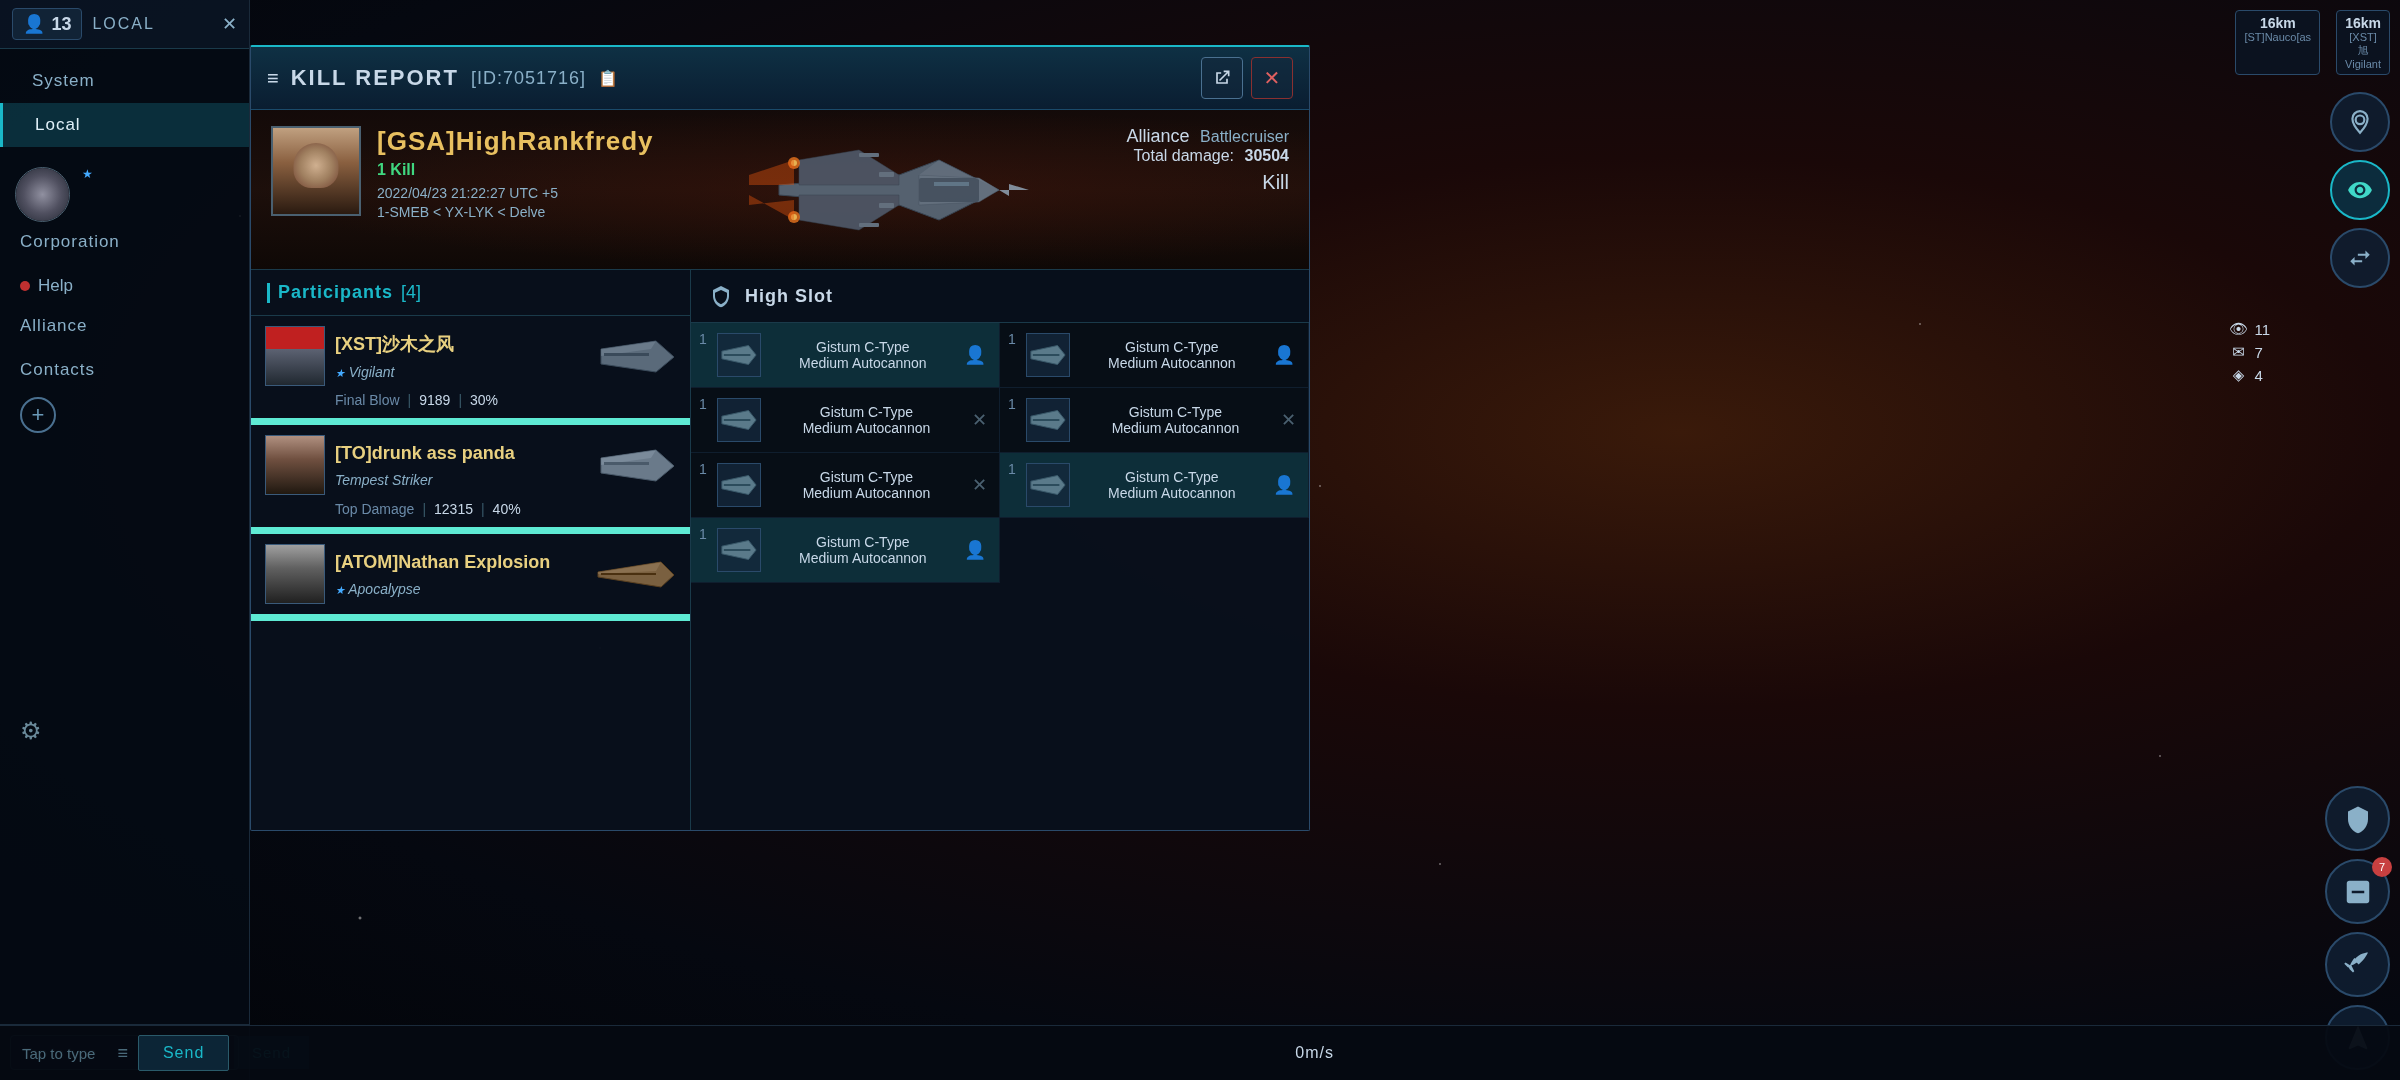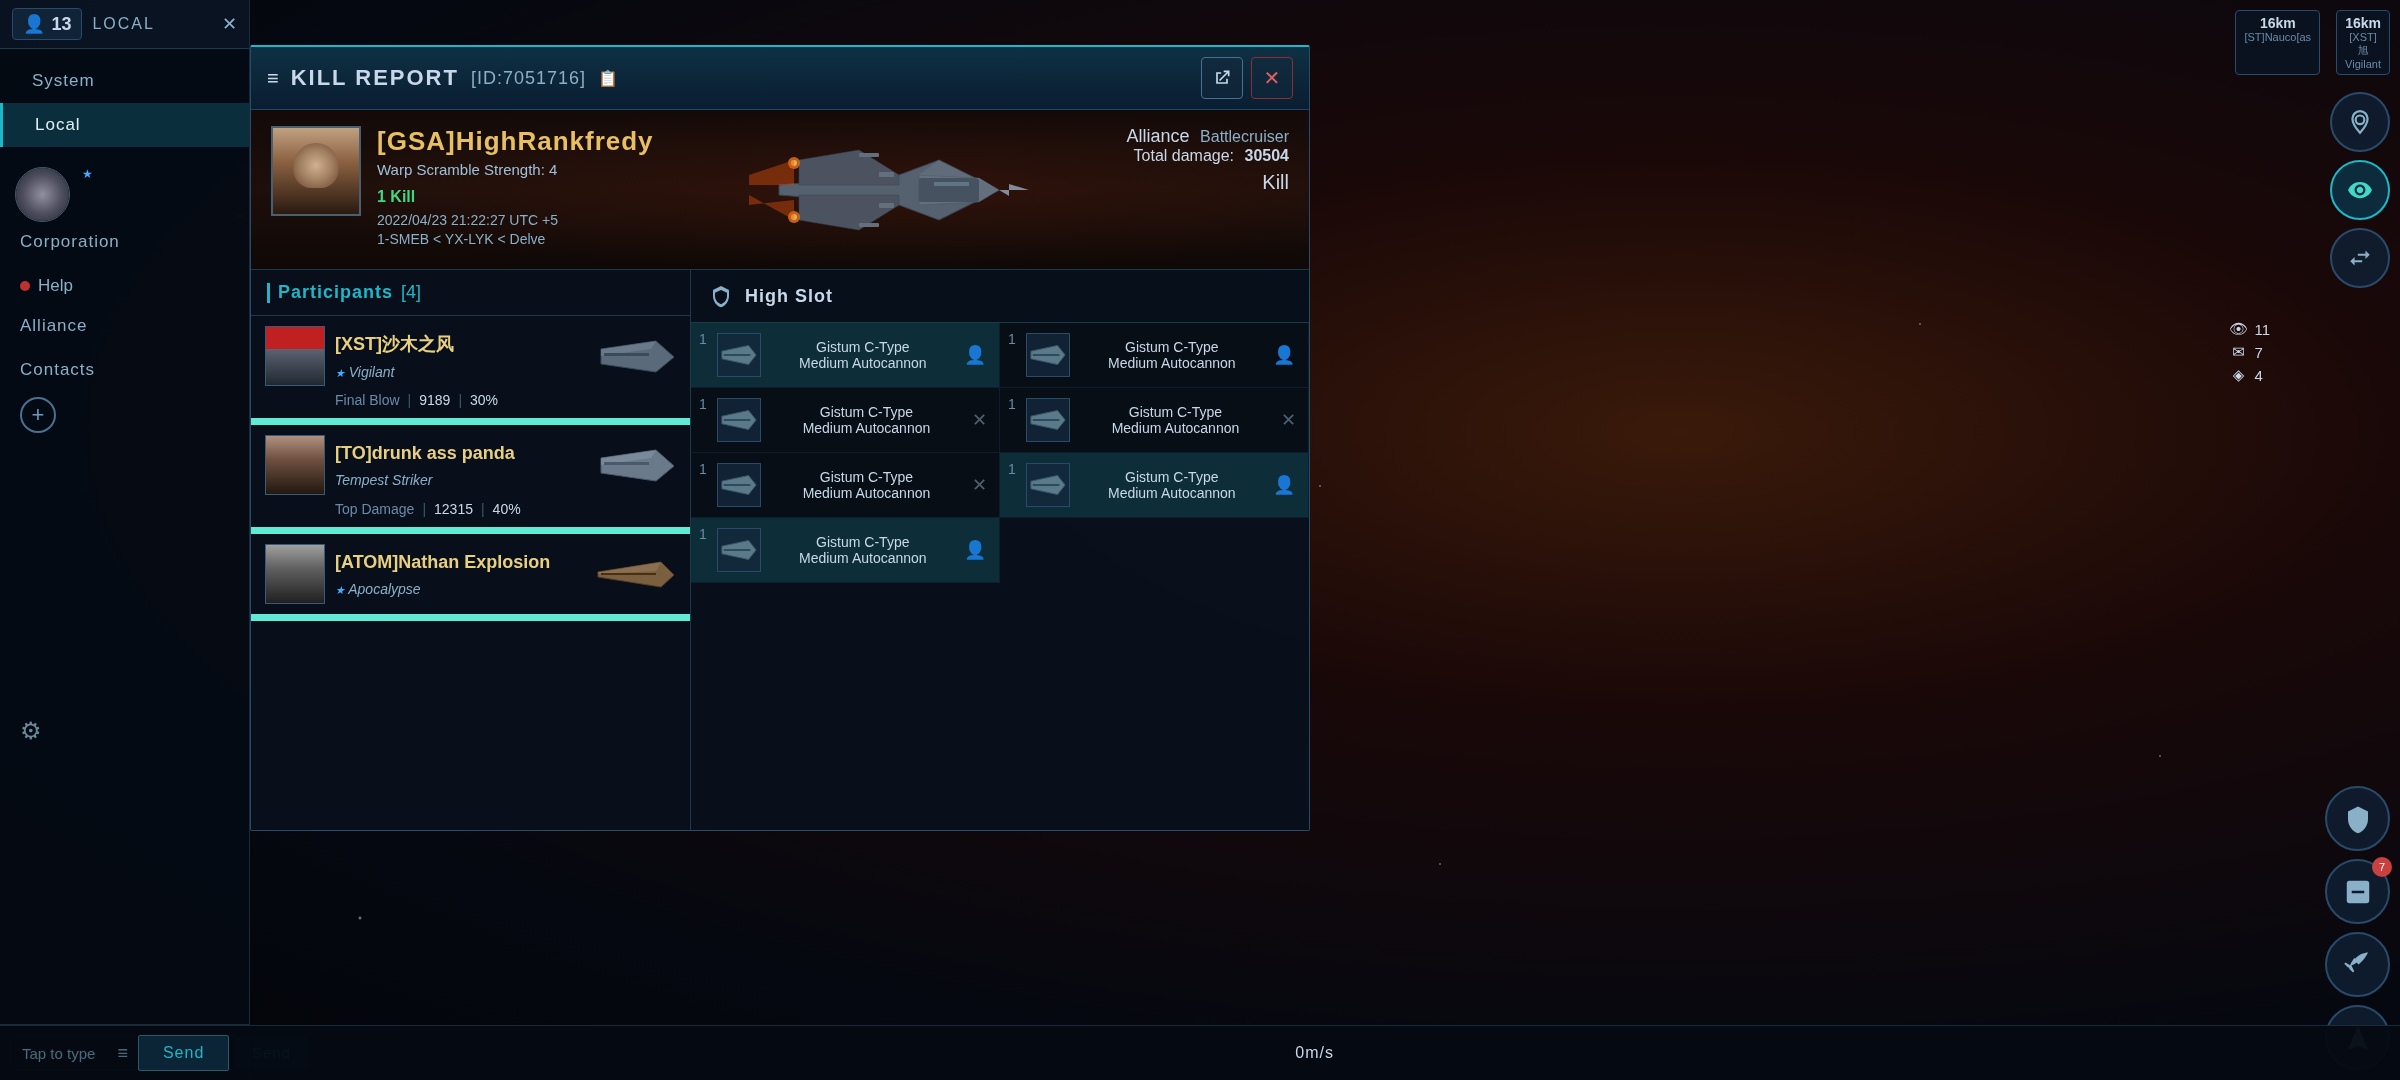--- a/index.html
+++ b/index.html
@@ -779,21 +779,20 @@
 
   <div class="kill-banner">
     <div class="kill-banner-bg"></div>
 
     <div class="pilot-avatar">
       <div class="pilot-face"></div>
     </div>
 
     <div class="kill-info">
       <div class="pilot-name">[GSA]HighRankfredy</div>
-      <div class="pilot-stats">Warp Scramble Strength: 4</div>
       <div class="kill-tag">1 Kill</div>
       <div class="kill-datetime">2022/04/23 21:22:27 UTC +5</div>
       <div class="kill-location">1-SMEB &lt; YX-LYK &lt; Delve</div>
     </div>
 
     <div class="ship-display">
       <svg viewBox="0 0 350 140" class="ship-svg">
 
         <g opacity="0.9">
 

